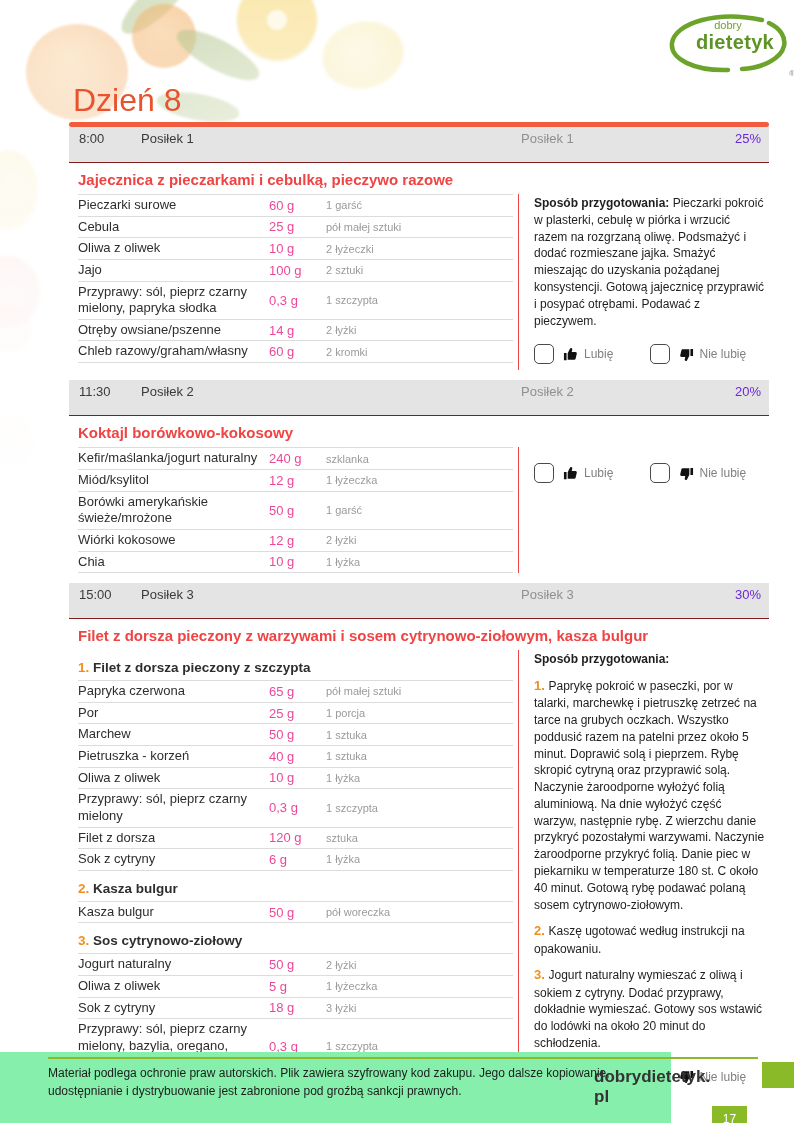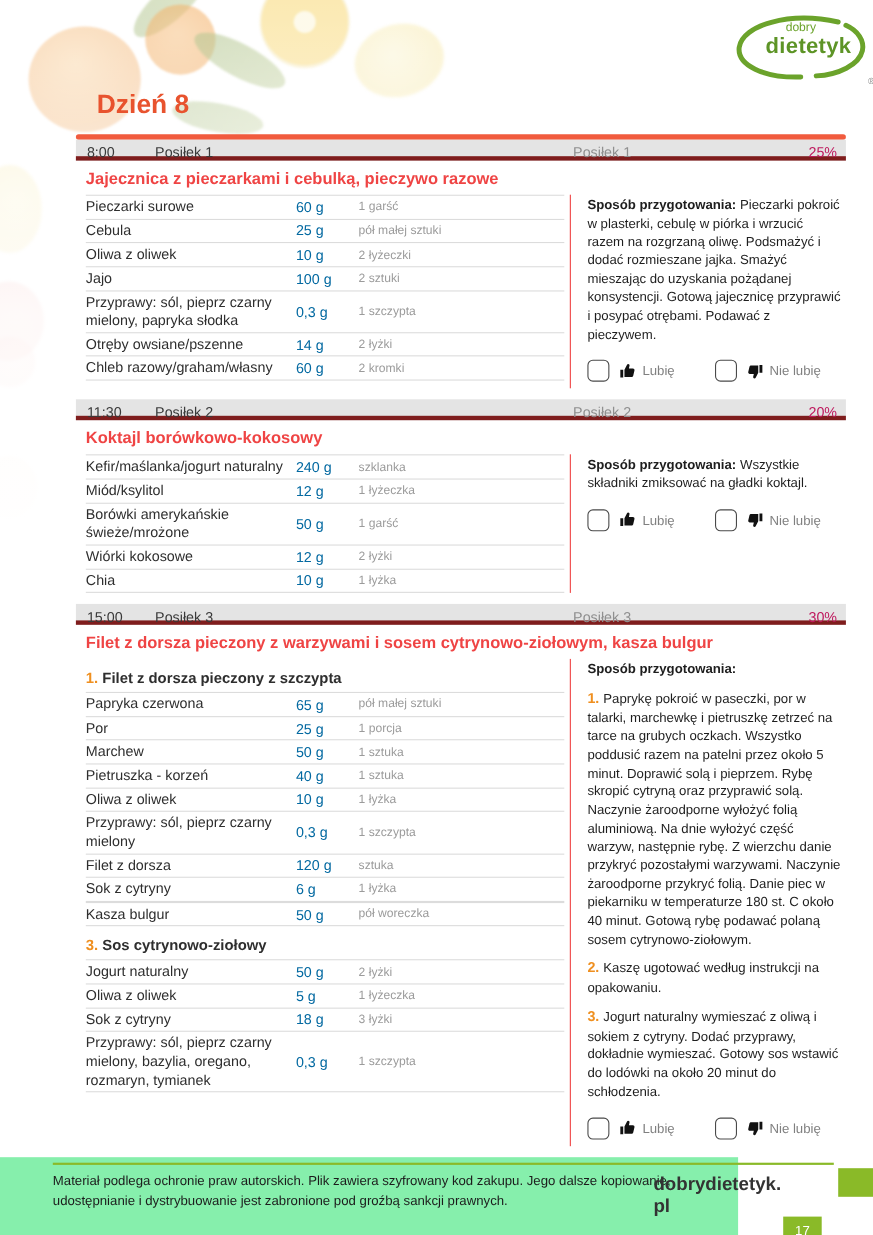--- a/index.html
+++ b/index.html
@@ -29,45 +29,45 @@
     background:radial-gradient(circle at 60% 45%, #f5a9a0, #ee8b84 70%); opacity:.38; filter:blur(1.5px); }
   .fruit-edge-grape2 { left:-14px; top:306px; width:46px; height:46px;
     background:radial-gradient(circle at 60% 45%, #f6b3a6, #ef9487 70%); opacity:.3; filter:blur(1.5px); }
   .fruit-edge-orange2 { left:-18px; top:415px; width:52px; height:56px;
     background:radial-gradient(circle at 60% 45%, #f8cd9d, #f2b06a 70%); opacity:.3; filter:blur(1.5px); }
   .decor-fade { position:absolute; inset:0;
     background:linear-gradient(180deg, rgba(255,255,255,.25) 0%, rgba(255,255,255,.55) 28%, rgba(255,255,255,.85) 55%, #ffffff 95%); }
   
   .page-inner { position:relative; z-index:1;margin-left:21px; }
   .page-header { position:relative; height:122px; }
-  .page-title { position:absolute; left:67px; top:82px; margin:0;
-    font-size:24px; font-weight:bold; color:#e8532e; }
+  .page-title { position:absolute; left:52px; top:82px; margin:0;
+    font-size:32px; font-weight:normal; color:#e8532e; }
   
   .brand-logo { position:absolute; left:644px; top:12px; width:126px; height:68px; }
   .brand-logo svg { position:absolute; left:0; top:0; }
   .logo-top  { position:absolute; left:0; right:0; top:7px;  text-align:center; font-size:11px; color:#6ba32b; }
   .logo-main { position:absolute; left:14px; right:0; top:19px; text-align:center; font-size:20px; font-weight:bold; color:#5d9426; letter-spacing:.3px; }
   .logo-reg  { position:absolute; right:-4px; bottom:2px; font-size:8px; color:#8a8a8a; }
   .orange-divider { width:700px; height:5px; margin:0 0 0 48px; background:#f15b3e; border-radius:3px; }
   
   .meal-section { margin-bottom:10px; }
-  .meal-bar { position:relative; width:700px; height:19px; margin-left:48px;
-    background:#e4e4e4; border-bottom:4px solid #7f1d1d; font-size:13px; line-height:23px; color:#3a3a3a; }
+  .meal-bar { position:relative; width:700px; height:36px; margin-left:48px;
+    background:#e4e4e4; border-bottom:1px solid #7f1d1d; font-size:13px; line-height:23px; color:#3a3a3a; }
   .bar-time   { position:absolute; left:10px; }
   .bar-label  { position:absolute; left:72px; }
   .bar-rlabel { position:absolute; left:452px; color:#8f8f8f; }
-  .bar-pct    { position:absolute; right:8px;  color:#be185d; }
+  .bar-pct    { position:absolute; right:8px;  color:#6d28d9; }
   .meal-title { width:700px; margin:8px 0 6px 57px; font-size:15px; font-weight:bold; color:#ef4444; }
   .meal-cols  { display:flex; width:700px; margin-left:48px; }
   .meal-left  { width:449px; padding-left:9px; }
   .meal-right { width:251px; border-left:1px solid #ef4444; padding:1px 4px 0 15px; }
   .ing-table { width:435px; border-top:1px solid #dcdcdc; }
   .ing-row { display:flex; align-items:center; min-height:21px; padding:2px 0; border-bottom:1px solid #dcdcdc; }
   .ing-name { width:191px; padding-right:6px; font-size:13px; color:#2e2e2e; line-height:1.28; }
-  .ing-amt  { width:57px;  font-size:13px; color:#0369a1; }
+  .ing-amt  { width:57px;  font-size:13px; color:#ec4899; }
   .ing-msr  { flex:1; font-size:11px; color:#9b9b9b; }
   .group-header { margin:10px 0 5px; font-size:13.5px; font-weight:bold; }
   .group-num   { color:#ef8f1f; }
   .group-title { color:#2e2e2e; }
   .prep-p { margin:0 0 9px; font-size:12px; line-height:1.4; color:#1e1e1e; }
   .prep-p b { font-weight:bold; }
   .step-num { color:#ef8f1f; font-weight:bold; font-size:13px; }
   .like-row { display:flex; margin-top:15px; margin-bottom:6px; }
   .like-group { display:flex; align-items:center; width:120px; }
   .like-checkbox { width:20px; height:20px; border:1.5px solid #4a4a4a; border-radius:5px; background:#fff; flex:0 0 auto; cursor:pointer; }
@@ -222,21 +222,20 @@
                 <span class="ing-msr">2 łyżki</span>
               </div>
               <div class="ing-row">
                 <span class="ing-name">Chia</span>
                 <span class="ing-amt">10 g</span>
                 <span class="ing-msr">1 łyżka</span>
               </div>
             </div>
           </div>
           <div class="meal-right">
-            <p class="prep-p"><b>Sposób przygotowania:</b> Wszystkie składniki zmiksować na gładki koktajl.</p>
             <div class="like-row">
               <div class="like-group">
                 <span class="like-checkbox"></span>
                 <span class="thumb-icon">
                   <svg width="15" height="15" viewBox="0 0 16 16">
                     <path fill="#111" d="M1 6.5h2.8V14H1zM5 13.6V6.6l2.5-4.9c.2-.4.6-.7 1.1-.7.9 0 1.5.8 1.3 1.6L9.3 5.4h3.9c1 0 1.7.9 1.5 1.8l-1.2 5.1c-.2.8-.9 1.3-1.7 1.3H5z"></path>
                   </svg>
                 </span>
                 <span class="like-label">Lubię</span>
               </div>
@@ -301,20 +300,21 @@
                 <span class="ing-name">Filet z dorsza</span>
                 <span class="ing-amt">120 g</span>
                 <span class="ing-msr">sztuka</span>
               </div>
               <div class="ing-row">
                 <span class="ing-name">Sok z cytryny</span>
                 <span class="ing-amt">6 g</span>
                 <span class="ing-msr">1 łyżka</span>
               </div>
             </div>
+            <div class="group-header"><span class="group-num">2. </span><span class="group-title">Kasza bulgur</span></div>
             <div class="ing-table">
               <div class="ing-row">
                 <span class="ing-name">Kasza bulgur</span>
                 <span class="ing-amt">50 g</span>
                 <span class="ing-msr">pół woreczka</span>
               </div>
             </div>
             <div class="group-header"><span class="group-num">3. </span><span class="group-title">Sos cytrynowo-ziołowy</span></div>
             <div class="ing-table">
               <div class="ing-row">

